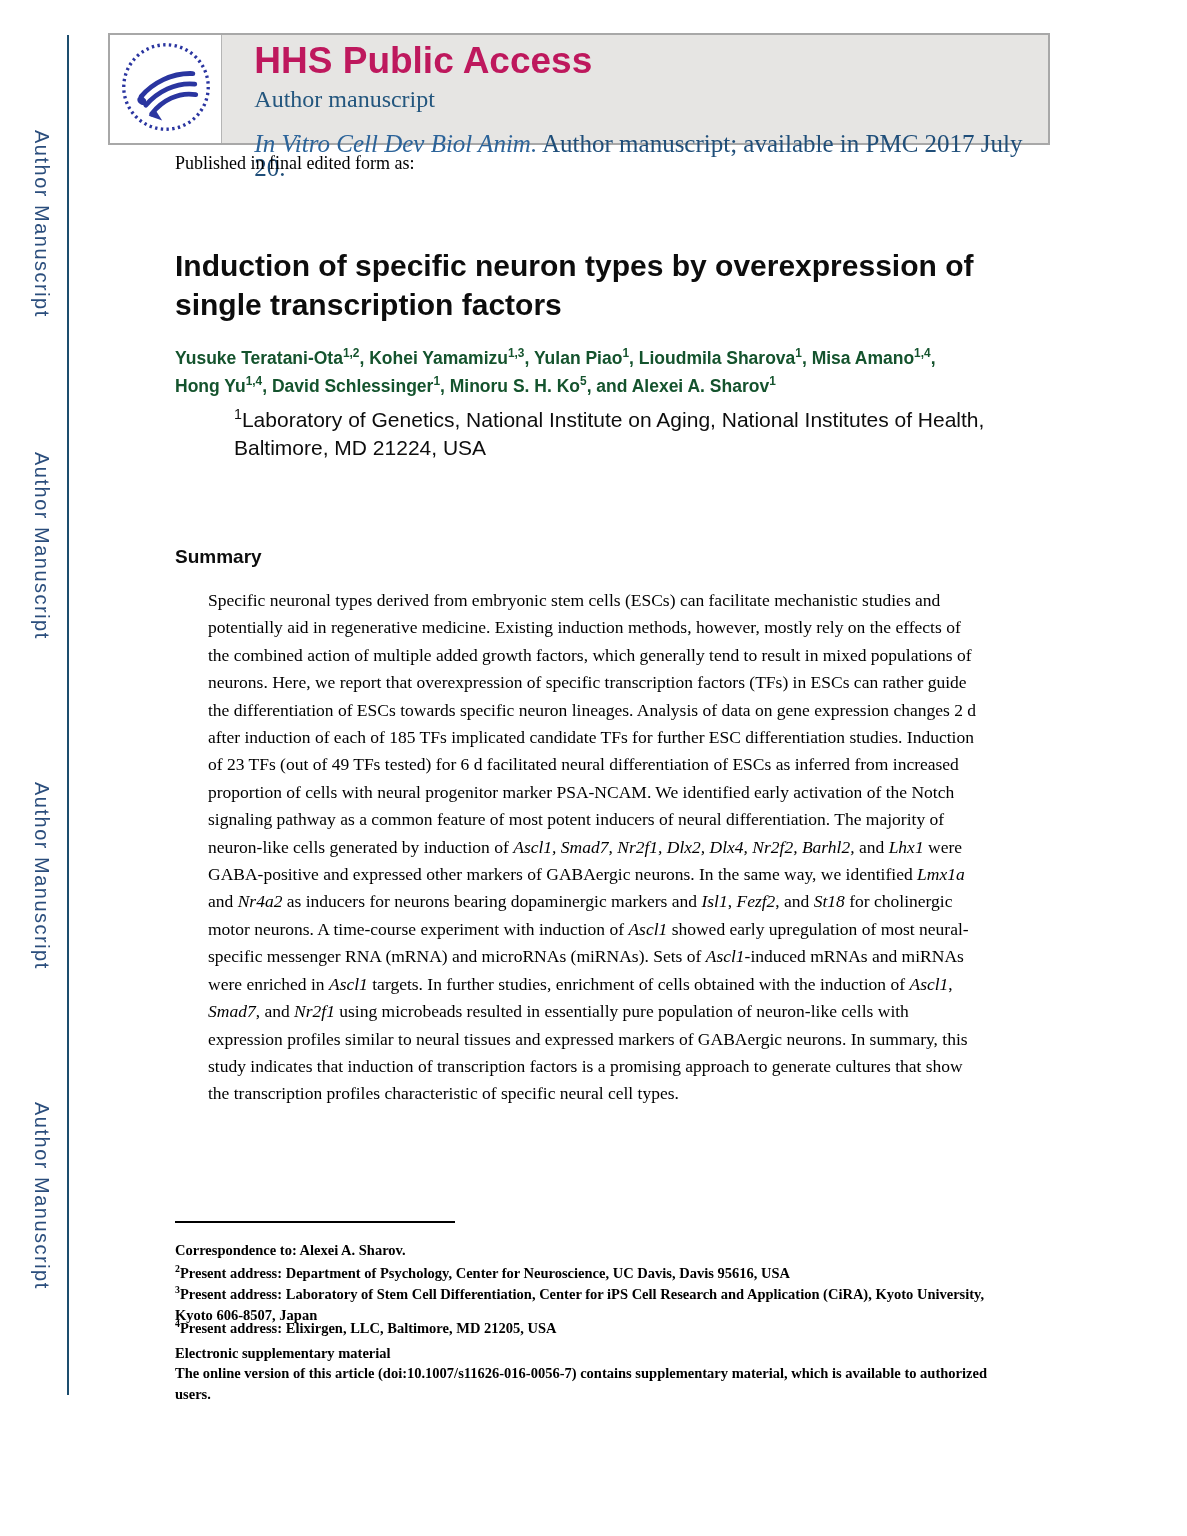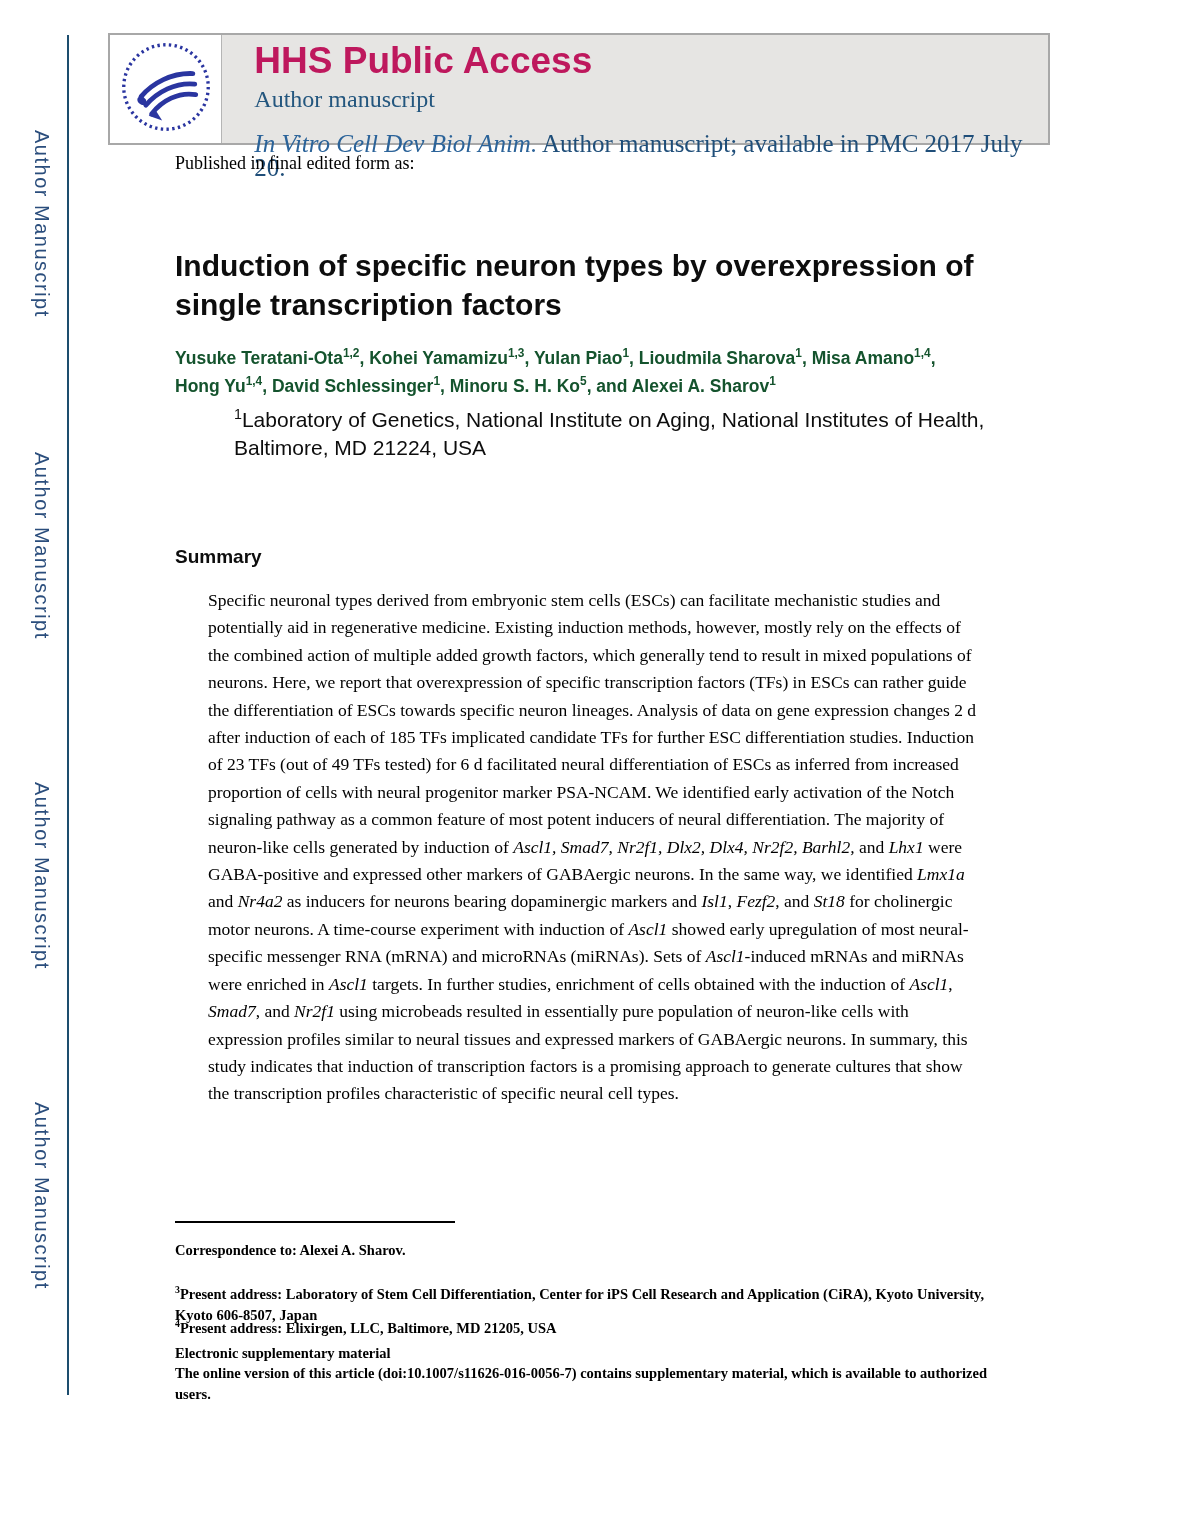--- a/index.html
+++ b/index.html
@@ -89,18 +89,19 @@
 
   <h1 class="title" style="margin:0">Induction of specific neuron types by overexpression of single transcription factors</h1>
   <div class="authors"><span>Yusuke Teratani-Ota</span><sup>1,2</sup><span>, Kohei Yamamizu</span><sup>1,3</sup><span>, Yulan Piao</span><sup>1</sup><span>, Lioudmila Sharova</span><sup>1</sup><span>, Misa Amano</span><sup>1,4</sup><span>, Hong Yu</span><sup>1,4</sup><span>, David Schlessinger</span><sup>1</sup><span>, Minoru S. H. Ko</span><sup>5</sup><span>, and Alexei A. Sharov</span><sup>1</sup></div>
   <div class="affil affil-1"><sup>1</sup><span>Laboratory of Genetics, National Institute on Aging, National Institutes of Health, Baltimore, MD 21224, USA</span></div>
 
   <div class="summary-head">Summary</div>
   <div class="summary-body"><span>Specific neuronal types derived from embryonic stem cells (ESCs) can facilitate mechanistic studies and potentially aid in regenerative medicine. Existing induction methods, however, mostly rely on the effects of the combined action of multiple added growth factors, which generally tend to result in mixed populations of neurons. Here, we report that overexpression of specific transcription factors (TFs) in ESCs can rather guide the differentiation of ESCs towards specific neuron lineages. Analysis of data on gene expression changes 2 d after induction of each of 185 TFs implicated candidate TFs for further ESC differentiation studies. Induction of 23 TFs (out of 49 TFs tested) for 6 d facilitated neural differentiation of ESCs as inferred from increased proportion of cells with neural progenitor marker PSA-NCAM. We identified early activation of the Notch signaling pathway as a common feature of most potent inducers of neural differentiation. The majority of neuron-like cells generated by induction of </span><span style="font-style: italic;">Ascl1, Smad7, Nr2f1, Dlx2, Dlx4, Nr2f2, Barhl2,</span><span> and </span><span style="font-style: italic;">Lhx1</span><span> were GABA-positive and expressed other markers of GABAergic neurons. In the same way, we identified </span><span style="font-style: italic;">Lmx1a</span><span> and </span><span style="font-style: italic;">Nr4a2</span><span> as inducers for neurons bearing dopaminergic markers and </span><span style="font-style: italic;">Isl1</span><span>, </span><span style="font-style: italic;">Fezf2</span><span>, and </span><span style="font-style: italic;">St18</span><span> for cholinergic motor neurons. A time-course experiment with induction of </span><span style="font-style: italic;">Ascl1</span><span> showed early upregulation of most neural-specific messenger RNA (mRNA) and microRNAs (miRNAs). Sets of </span><span style="font-style: italic;">Ascl1</span><span>-induced mRNAs and miRNAs were enriched in </span><span style="font-style: italic;">Ascl1</span><span> targets. In further studies, enrichment of cells obtained with the induction of </span><span style="font-style: italic;">Ascl1</span><span>, </span><span style="font-style: italic;">Smad7</span><span>, and </span><span style="font-style: italic;">Nr2f1</span><span> using microbeads resulted in essentially pure population of neuron-like cells with expression profiles similar to neural tissues and expressed markers of GABAergic neurons. In summary, this study indicates that induction of transcription factors is a promising approach to generate cultures that show the transcription profiles characteristic of specific neural cell types.</span></div>
 
   <div class="fn-rule"></div>
   <div class="fn fn-corr">Correspondence to: Alexei A. Sharov.</div>
+  <div class="fn fn-2"><sup>2</sup><span>Present address: Department of Psychology, Center for Neuroscience, UC Davis, Davis 95616, USA</span></div>
   <div class="fn fn-3"><sup>3</sup><span>Present address: Laboratory of Stem Cell Differentiation, Center for iPS Cell Research and Application (CiRA), Kyoto University, Kyoto 606-8507, Japan</span></div>
   <div class="fn fn-4"><sup>4</sup><span>Present address: Elixirgen, LLC, Baltimore, MD 21205, USA</span></div>
   <div class="fn fn-esm-h">Electronic supplementary material</div>
   <div class="fn fn-esm">The online version of this article (doi:10.1007/s11626-016-0056-7) contains supplementary material, which is available to authorized users.</div>
 
 </div>
 
 </body></html>

